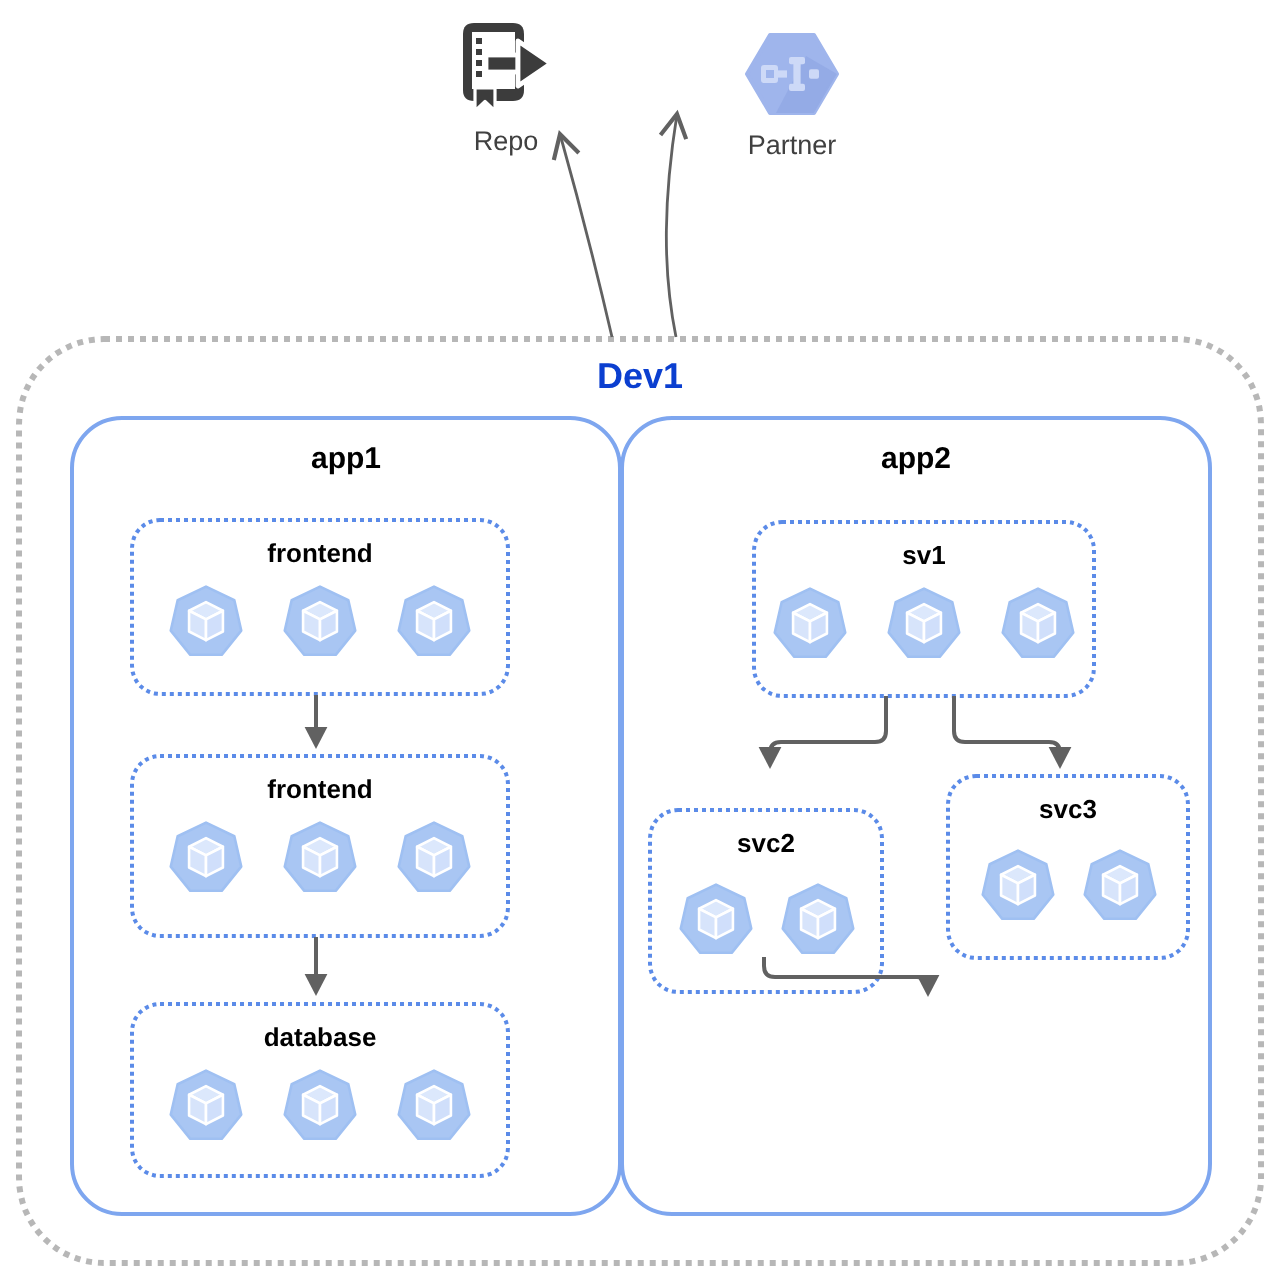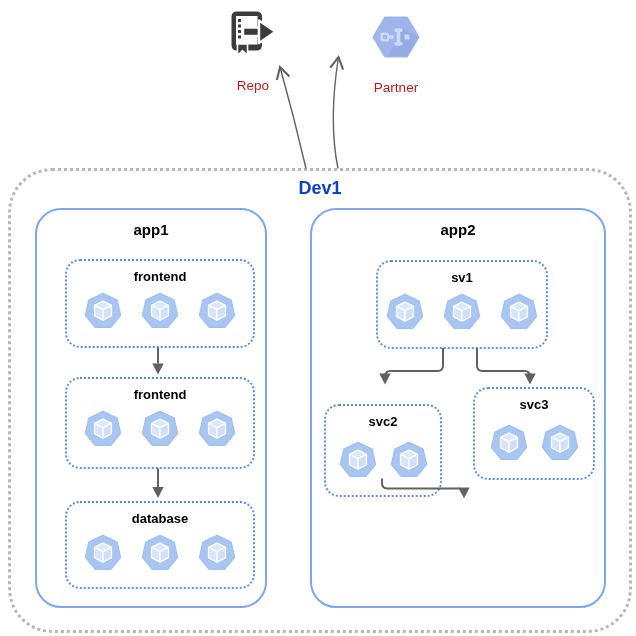--- a/index.html
+++ b/index.html
@@ -6,37 +6,37 @@
     --boundary_border:#b7b7b7; --app_border:#7ea6ef; --service_border:#5b8be8;
     --boundary_label:#0b3fd0; --arrow:#616161; --text:#000000;
   }
   html,body{margin:0;padding:0;background:#fff;}
   .stage{
     position:relative;width:636px;height:636px;background:#fff;overflow:hidden;
     font-family:"Liberation Sans",sans-serif;color:var(--text);
   }
   
   .ext-node{position:absolute;text-align:center;}
-  .ext-node .lbl{font-size:13.5px;margin-top:18px;color:#b91c1c;}
+  .ext-node .lbl{font-size:13.5px;margin-top:2px;color:#404040;}
   #node-repo{left:222px;top:10px;width:62px;}
   #node-partner{left:364px;top:16px;width:64px;}
   
   .boundary{
     position:absolute;left:8px;top:168px;width:624px;height:465px;
     border:3px dotted var(--boundary_border);border-radius:44px;box-sizing:border-box;
   }
   .boundary-label{
     text-align:center;margin-top:7px;font-size:18px;font-weight:bold;color:var(--boundary_label);
   }
   
   .app-box{
     position:absolute;border:2px solid var(--app_border);border-radius:26px;
     box-sizing:border-box;background:#fff;
   }
-  #app1{left:35px;top:208px;width:232px;height:400px;}
+  #app1{left:35px;top:208px;width:276px;height:400px;}
   #app2{left:310px;top:208px;width:296px;height:400px;}
   .app-label{text-align:center;margin-top:11px;font-size:15px;font-weight:bold;}
   
   .svc-box{
     position:absolute;border:2px dotted var(--service_border);border-radius:15px;
     box-sizing:border-box;background:#fff;
   }
   .svc-label{text-align:center;margin-top:8px;font-size:13px;font-weight:bold;}
   .pods{display:flex;justify-content:center;align-items:center;margin-top:8px;gap:19px;}
   .pods.tight{gap:13px;margin-top:12px;}

